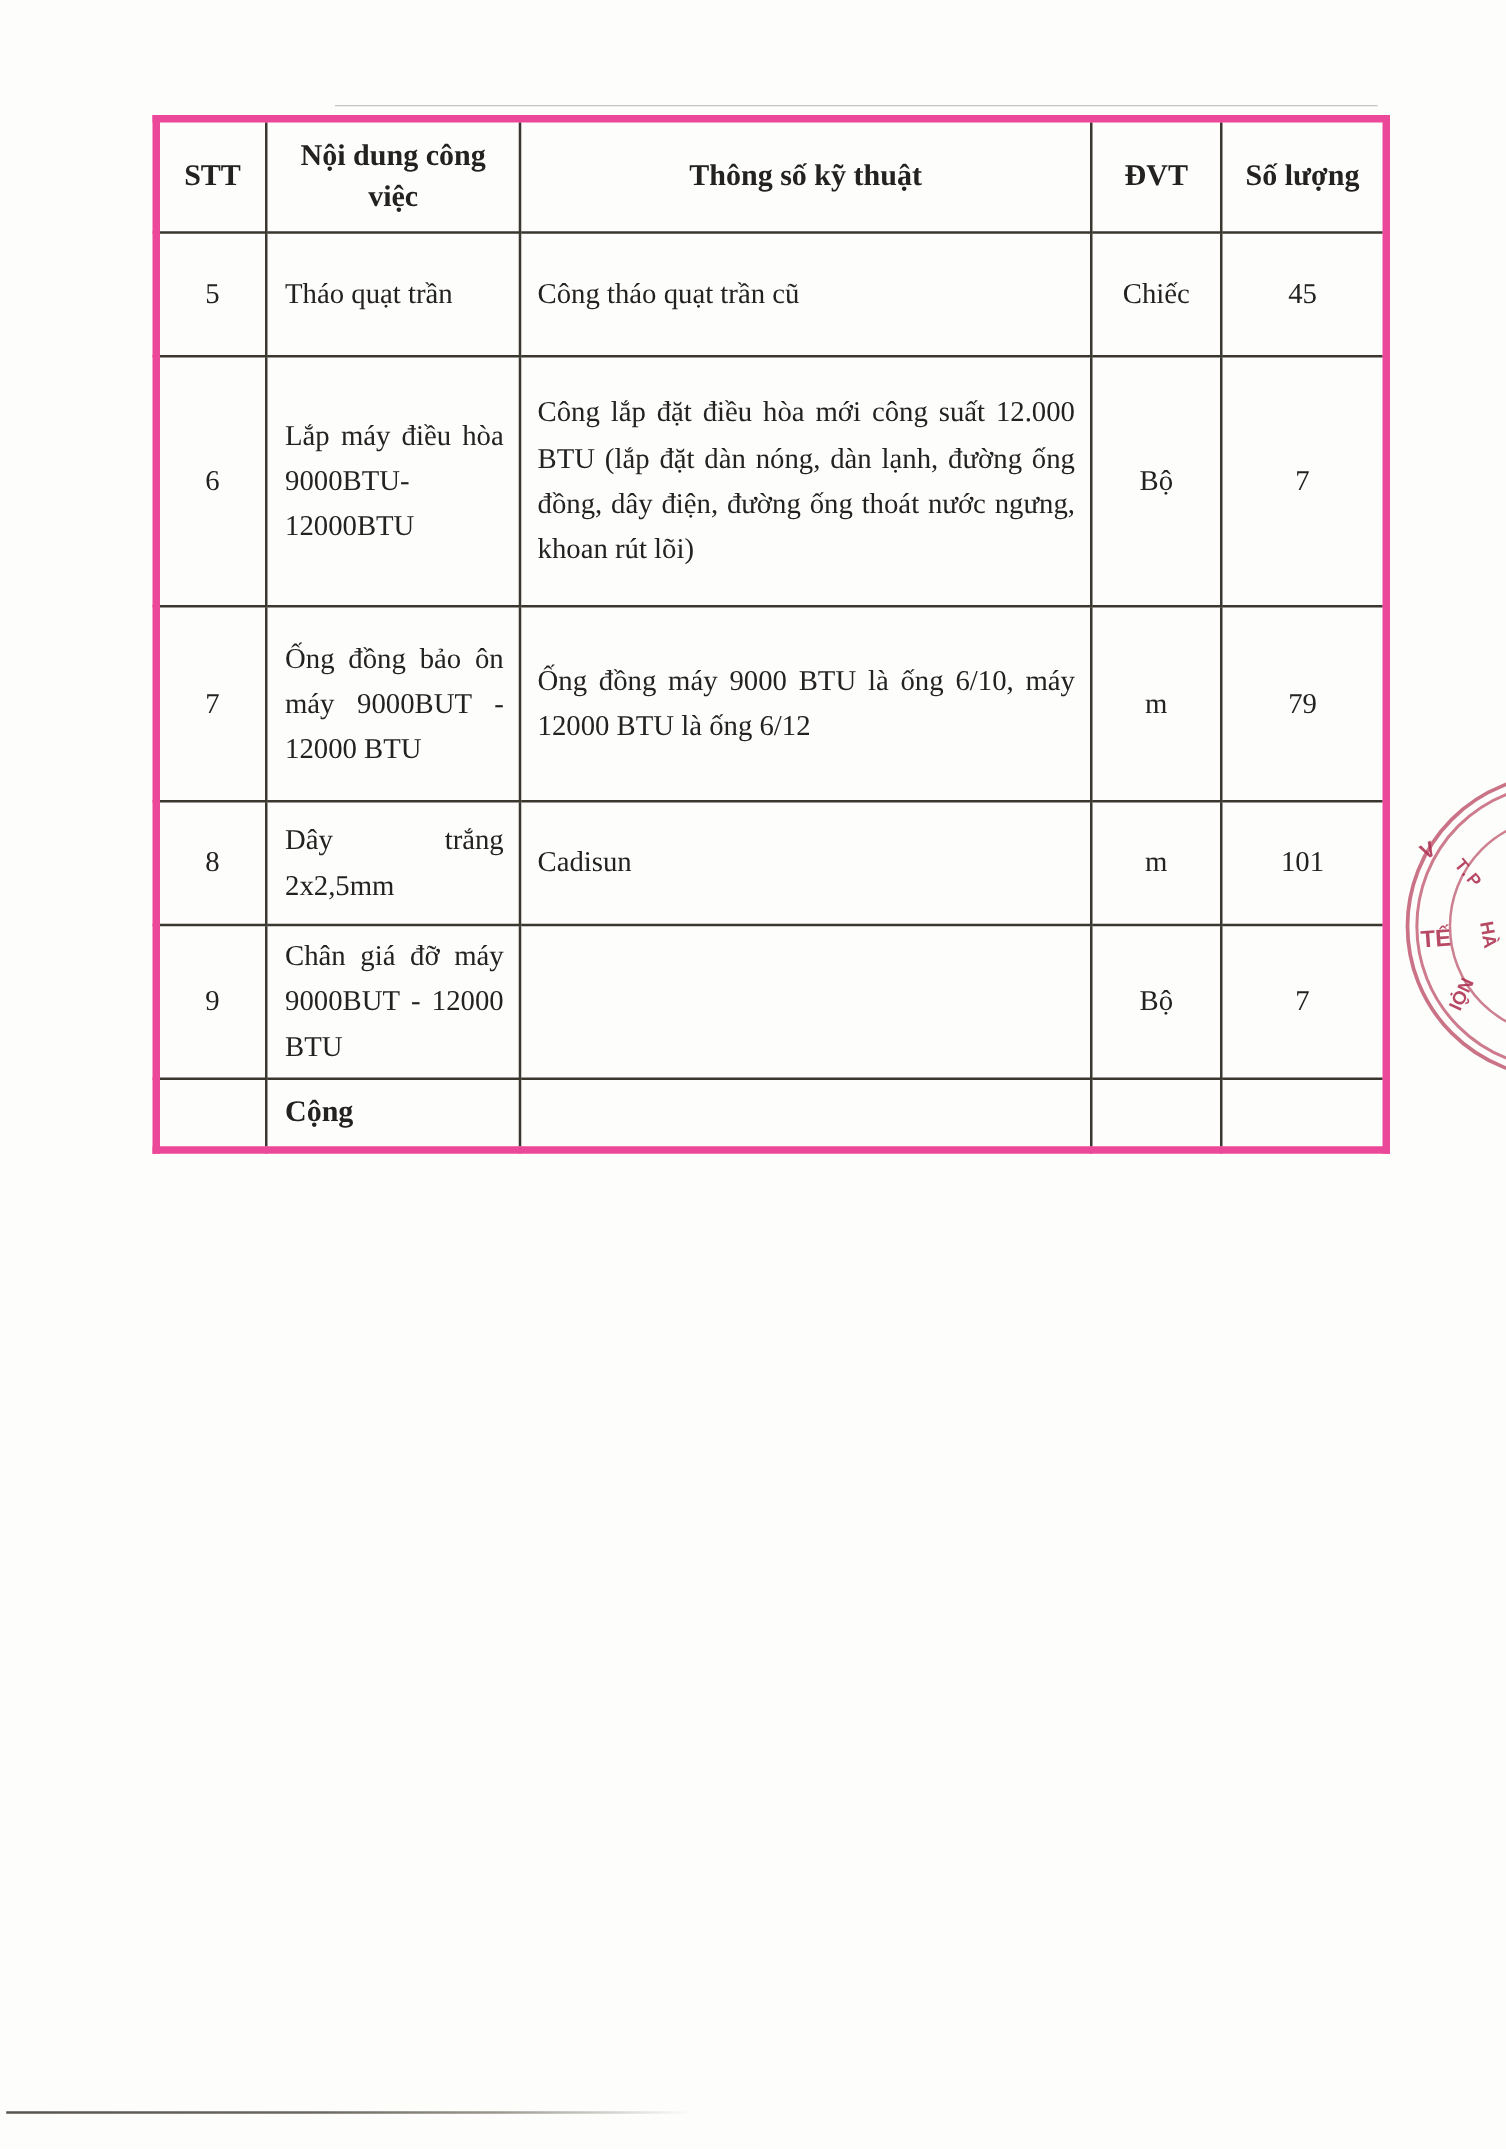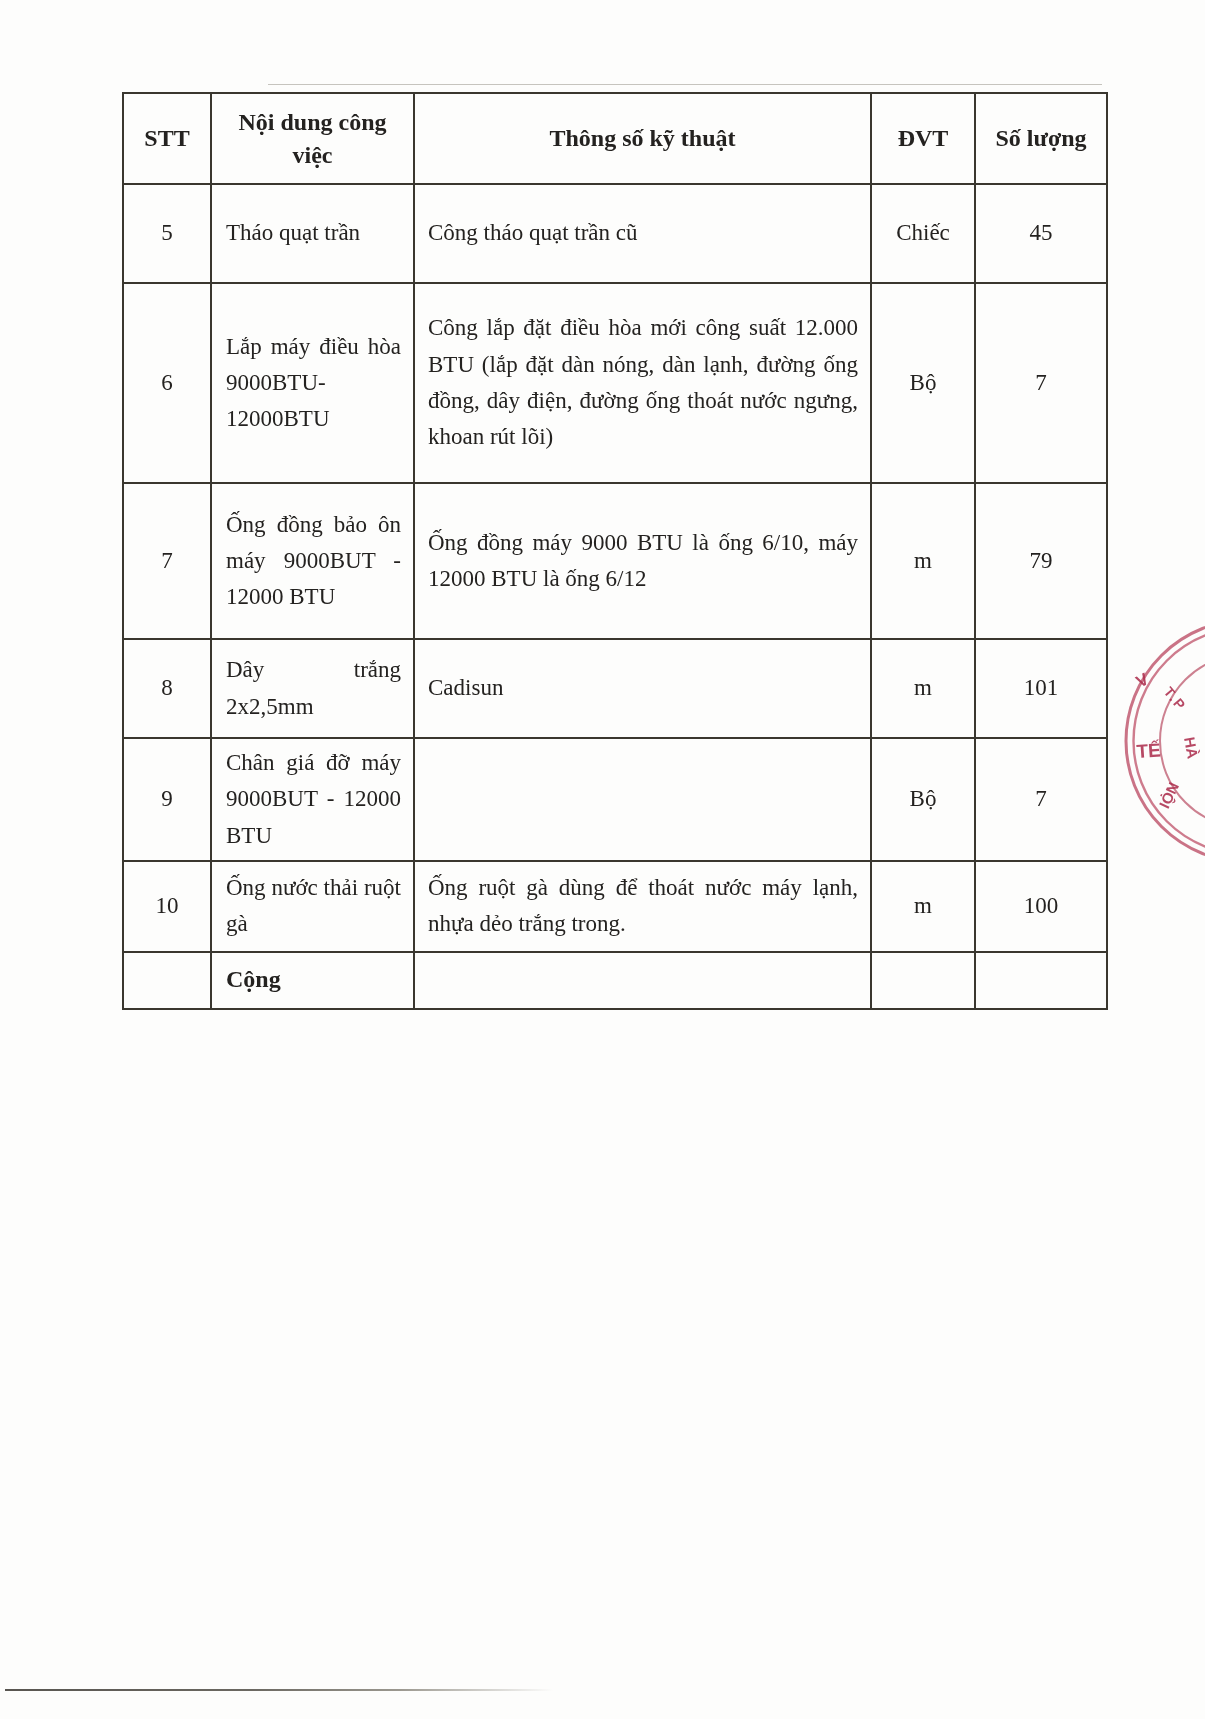--- a/index.html
+++ b/index.html
@@ -14,21 +14,21 @@
     background:#fdfdfc;overflow:hidden;color:#242220;
   }
   
   .top-echo{
     position:absolute;left:268px;top:84px;width:834px;height:1px;
     background:#b3b0aa;opacity:.75;
   }
   table.doc-table{
     position:absolute;left:122px;top:92px;width:984px;
     border-collapse:collapse;table-layout:fixed;
-    border:2px solid #ec4899;
+    border:6px solid #ec4899;
   }
   .doc-table th,.doc-table td{
     border:2px solid #3a372f;
     vertical-align:middle;
     overflow:hidden;
   }
   .doc-table th{
     font-size:24px;font-weight:bold;text-align:center;
     padding:4px 6px;line-height:1.35;
   }
@@ -119,27 +119,20 @@
       <td class="cell-unit">m</td>
       <td class="cell-qty">101</td>
     </tr>
         <tr class="row-4">
       <td class="cell-stt">9</td>
       <td class="cell-content">Chân giá đỡ máy 9000BUT - 12000 BTU</td>
       <td class="cell-spec"></td>
       <td class="cell-unit">Bộ</td>
       <td class="cell-qty">7</td>
     </tr>
-        <tr class="row-5">
-      <td class="cell-stt">10</td>
-      <td class="cell-content">Ống nước thải ruột gà</td>
-      <td class="cell-spec">Ống ruột gà dùng để thoát nước máy lạnh, nhựa dẻo trắng trong.</td>
-      <td class="cell-unit">m</td>
-      <td class="cell-qty">100</td>
-    </tr>
         <tr class="row-7">
       <td class="cell-stt"></td>
       <td class="cell-content">Cộng</td>
       <td class="cell-spec"></td>
       <td class="cell-unit"></td>
       <td class="cell-qty"></td>
     </tr>
       </tbody>
   </table>
 

